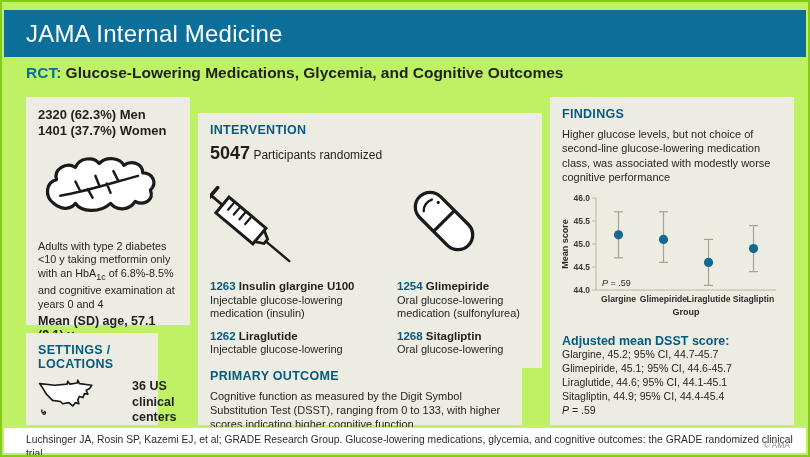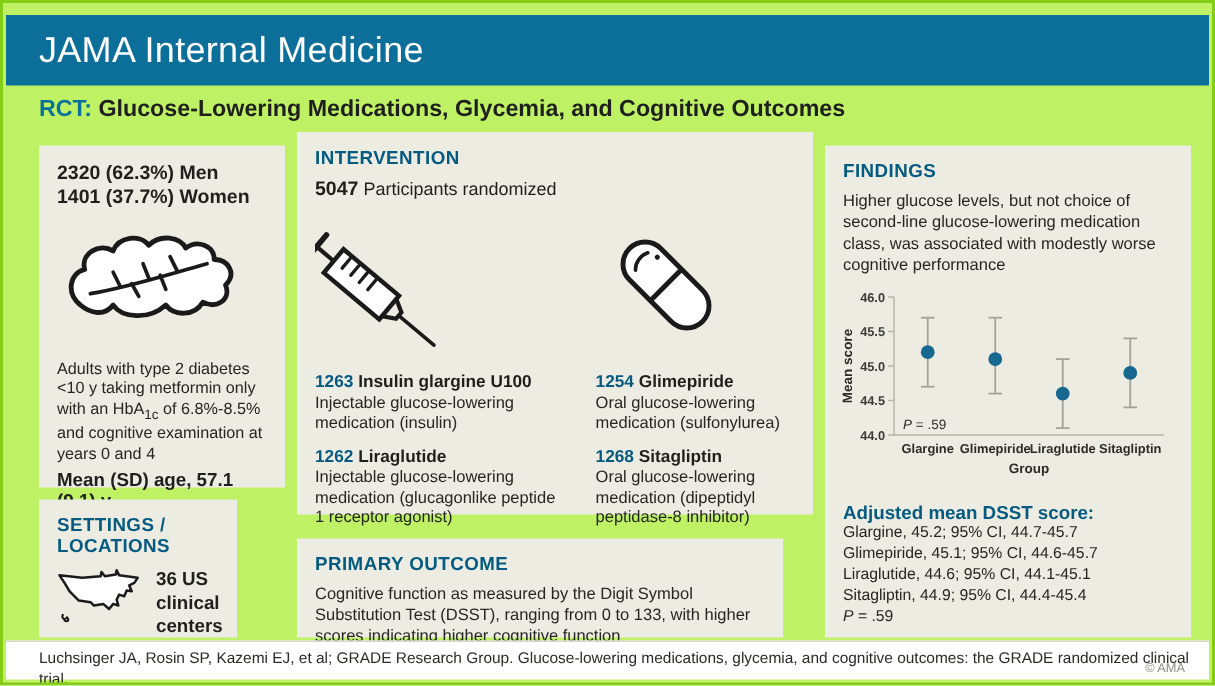--- a/index.html
+++ b/index.html
@@ -16,34 +16,34 @@
   .band .band-title{ font-size:24px; font-weight:400; padding-left:22px; letter-spacing:.2px; }
   .rct-title{
     position:absolute; left:24px; top:62px; font-size:15.5px; font-weight:700;
   }
   .rct-title .prefix{ color:#0b7099; }
   .box{
     position:absolute; background:#edece3; padding:10px 12px;
   }
   .box-population{ left:24px; top:95px; width:164px; height:228px; }
   .box-settings{ left:24px; top:331px; width:132px; height:92px; }
-  .box-intervention{ left:196px; top:86px; width:344px; height:255px; }
+  .box-intervention{ left:196px; top:111px; width:344px; height:255px; }
   .box-primary{ left:196px; top:357px; width:324px; height:66px; }
   .box-findings{ left:548px; top:95px; width:244px; height:328px; }
   .sec-h{
     color:#045a80; font-size:12.5px; font-weight:700; letter-spacing:.3px; margin-bottom:6px;
   }
   .stat-line{ font-size:13px; font-weight:700; line-height:1.25; }
   .small-text{ font-size:10.8px; line-height:1.28; color:#262622; }
   .bold-line{ font-size:12.5px; font-weight:700; margin-top:3px; }
   .pancreas-wrap{ margin:14px 0 12px 2px; }
   .settings-row{ display:flex; align-items:flex-start; gap:10px; margin-top:6px; }
-  .settings-text{ font-size:12.5px; font-weight:700; line-height:1.25; padding-top:2px; }
+  .settings-text{ font-size:12.5px; font-weight:700; line-height:1.25; padding-top:2px;margin-left:28px; }
   .count-line{ font-size:12px; }
-  .count-line b{ font-size:13px; }
+  .count-line b{ font-size:18px; }
   .int-cols{ display:flex; gap:18px; margin-top:8px; }
   .int-col-left{ width:178px; }
   .int-col-right{ width:140px; }
   .icon-cell{ height:108px; display:flex; align-items:flex-start; }
   .icon-cell.pill{ padding-top:8px; padding-left:6px; }
   .drug-block{ margin-bottom:9px; }
   .drug-name{ font-size:11.5px; font-weight:700; line-height:1.2; }
   .drug-name .n{ color:#045a80; }
   .drug-desc{ font-size:11px; line-height:1.22; color:#262622; }
   .findings-summary{ font-size:11px; line-height:1.3; color:#262622; margin-bottom:4px; }

